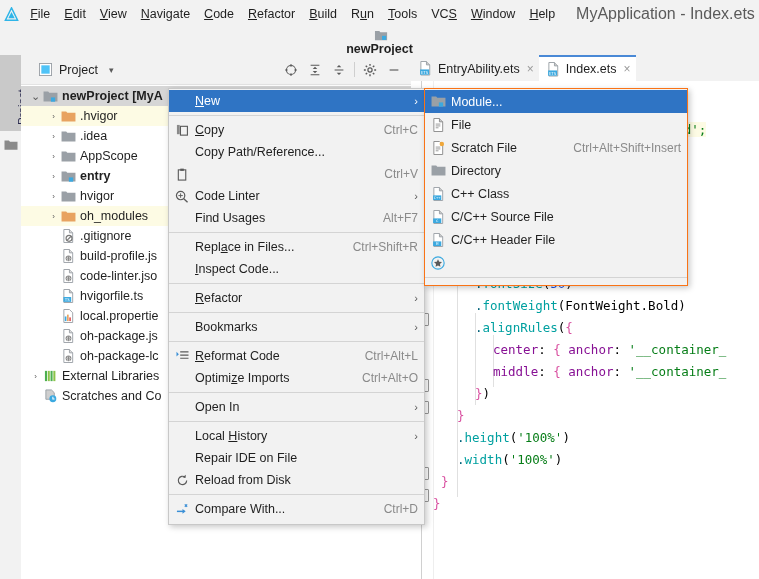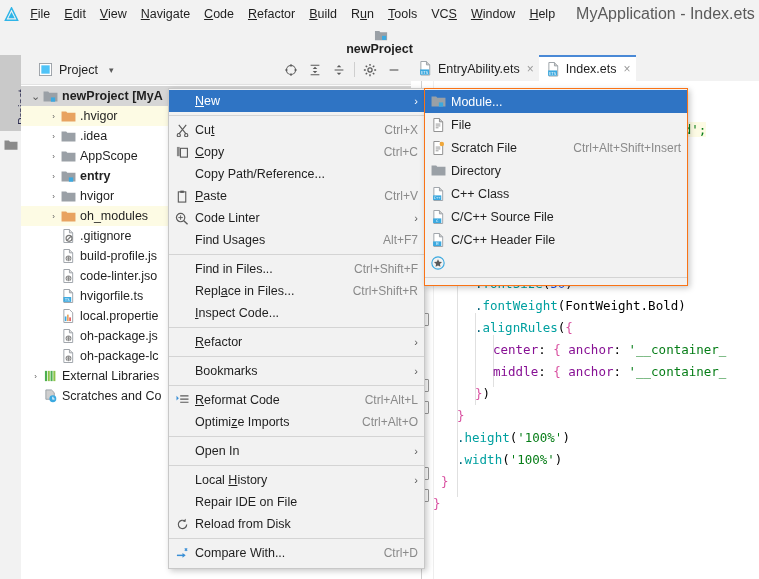--- a/index.html
+++ b/index.html
@@ -404,74 +404,57 @@
   <div class="ctx" id="ctxmenu">
       <div class="ctxrow hot">
         <span class="ci"></span>
         <span class="cl2"><u>N</u>ew</span>
         <span class="arr">›</span>
       </div>
       <div class="ctxsep"></div>
       <div class="ctxrow">
         <span class="ci">
           <svg width="13" height="13" viewBox="0 0 14 14">
-            <path d="M3 1 L11 11 M11 1 L3 11" stroke="#5a5a5a" stroke-width="1.2" fill="none"></path>
-            <circle cx="3" cy="12" r="1.7" fill="none" stroke="#5a5a5a" stroke-width="1.2"></circle>
-            <circle cx="11" cy="12" r="1.7" fill="none" stroke="#5a5a5a" stroke-width="1.2"></circle>
-          </svg>
-        </span>
-        <span class="cl2">Cu<u>t</u></span>
-        <span class="ck">Ctrl+X</span>
-      </div>
-      <div class="ctxrow">
-        <span class="ci">
-          <svg width="13" height="13" viewBox="0 0 14 14">
             <rect x="1" y="1" width="3" height="10" fill="#8a8a8a"></rect>
             <rect x="4.8" y="2.5" width="7.5" height="9.5" fill="none" stroke="#5a5a5a" stroke-width="1.2"></rect>
           </svg>
         </span>
         <span class="cl2"><u>C</u>opy</span>
         <span class="ck">Ctrl+C</span>
       </div>
       <div class="ctxrow">
         <span class="ci"></span>
         <span class="cl2">Copy Path/Reference...</span>
       </div>
       <div class="ctxrow">
         <span class="ci">
           <svg width="13" height="13" viewBox="0 0 14 14">
             <rect x="2.5" y="2" width="8" height="11" fill="none" stroke="#5a5a5a" stroke-width="1.2"></rect>
             <rect x="4.6" y="0.7" width="3.8" height="2.4" fill="#5a5a5a"></rect>
           </svg>
         </span>
-        <span class="cl2"><u>P</u>aste</span>
         <span class="ck">Ctrl+V</span>
       </div>
       <div class="ctxrow">
         <span class="ci">
           <svg width="14" height="13" viewBox="0 0 15 14">
             <circle cx="6" cy="6" r="4.5" fill="none" stroke="#5a5a5a" stroke-width="1.3"></circle>
             <path d="M9.4 9.4 L13.5 13.2" stroke="#5a5a5a" stroke-width="1.5"></path>
             <path d="M3.6 6 h4.8 M6 3.6 v4.8" stroke="#5a5a5a" stroke-width="1"></path>
           </svg>
         </span>
         <span class="cl2">Code Linter</span>
         <span class="arr">›</span>
       </div>
       <div class="ctxrow">
         <span class="ci"></span>
         <span class="cl2">Find Usages</span>
         <span class="ck">Alt+F7</span>
       </div>
       <div class="ctxsep"></div>
-      <div class="ctxrow">
-        <span class="ci"></span>
-        <span class="cl2">Find in Files...</span>
-        <span class="ck">Ctrl+Shift+F</span>
-      </div>
       <div class="ctxrow">
         <span class="ci"></span>
         <span class="cl2">Repl<u>a</u>ce in Files...</span>
         <span class="ck">Ctrl+Shift+R</span>
       </div>
       <div class="ctxrow">
         <span class="ci"></span>
         <span class="cl2"><u>I</u>nspect Code...</span>
       </div>
       <div class="ctxsep"></div>

